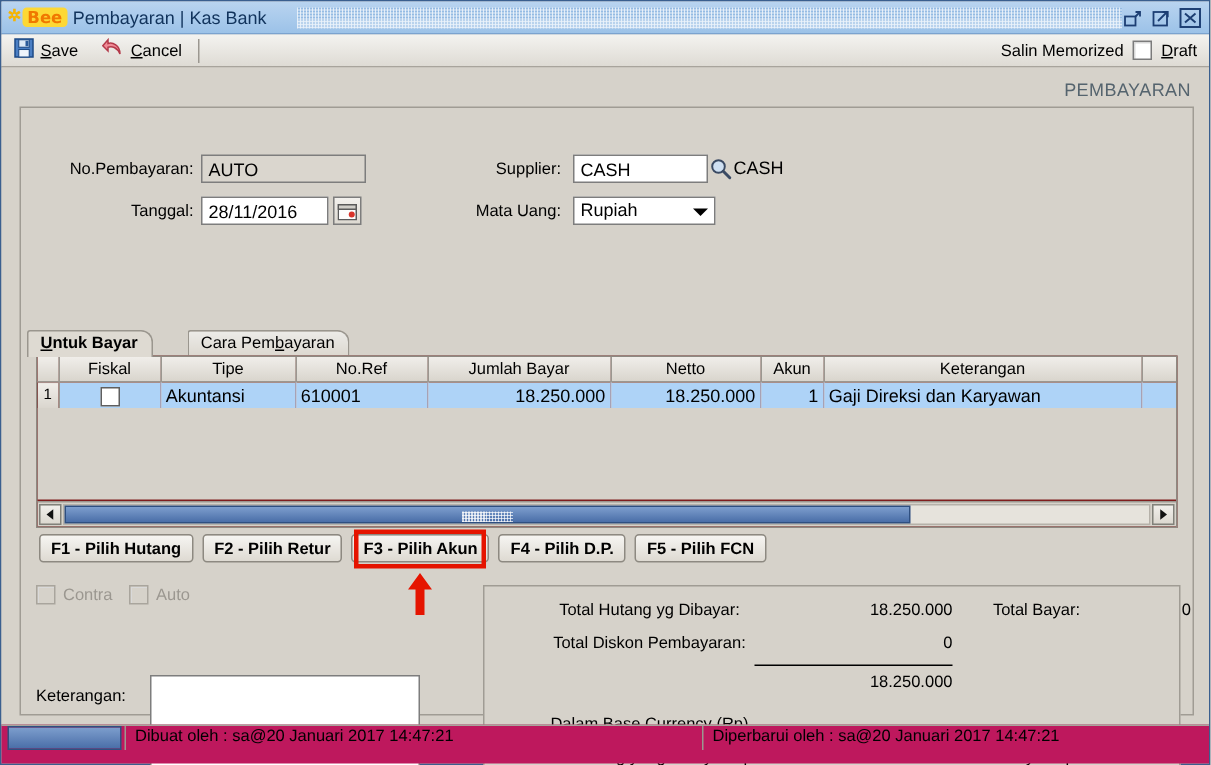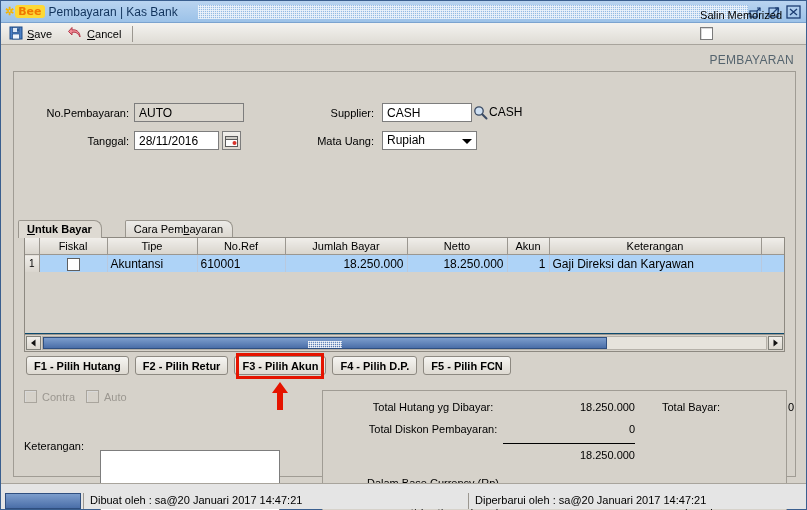--- a/index.html
+++ b/index.html
@@ -77,22 +77,22 @@
     position:relative;
   }
   .tb-item{
     display:flex;align-items:center;gap:4px;
     padding:1px 8px;height:18px;cursor:pointer;
     font-size:11px;
   }
   .tb-item u{text-decoration:underline;}
   .tb-sep{width:1px;height:16px;background:#9b9790;margin:0 3px;}
   .tb-right{
-    margin-left:auto;display:flex;align-items:flex-start;gap:6px;
-    padding-right:24px;font-size:11px;flex-direction:column;
+    margin-left:auto;display:flex;align-items:center;gap:6px;
+    padding-right:8px;font-size:11px;
   }
   .chk{
     width:11px;height:11px;background:#fff;
     border:1px solid #7b7b7b;
     box-shadow:inset 1px 1px 0 #d9d9d9;
     display:inline-block;
     cursor:pointer;
   }
   .chk.disabled{background:#d6d2ca;border-color:#a9a59d;}
 
@@ -174,21 +174,21 @@
     font-weight:bold;
     z-index:3;
     height:18px;line-height:17px;
   }
   .tab u{text-decoration:underline;}
 
   
   .gridbox{
     position:absolute;left:10px;top:165px;right:10px;height:115px;
     border:1px solid #8d8981;
-    background:#0c4a6e;
+    background:#7f1d1d;
     box-sizing:border-box;
     overflow:hidden;
   }
   table.grid{
     border-collapse:collapse;
     table-layout:fixed;
     width:797px;
     font-size:11px;
   }
   table.grid th{
@@ -292,23 +292,23 @@
     background:#d6d2ca;
     box-sizing:border-box;
   }
   .t-lbl{position:absolute;font-size:11px;text-align:center;}
   .t-val{position:absolute;font-size:11px;text-align:right;}
   .t-rule{position:absolute;height:1px;background:#000;}
 
   
   .statusbar{
     position:absolute;left:0;right:0;bottom:0;height:26px;
-    background:#e5e5e5;
+    background:#be185d;
     border-top:1px solid #a8a49c;
-    display:flex;align-items:flex-end;
+    display:flex;align-items:flex-start;
     box-sizing:border-box;
   }
   .st-blue{
     width:76px;height:16px;margin:0 2px 0 4px;
     background:linear-gradient(#7d9ecd,#4a6ea8);
     border:1px solid #2f4f80;box-sizing:border-box;
   }
   .st-cell{
     height:16px;line-height:15px;
     border-left:1px solid #9b9790;
@@ -500,21 +500,21 @@
         </svg>
       </div>
 
       <div style="position:absolute;left:10px;top:318px;display:flex;align-items:center;gap:5px;">
         <span class="chk disabled"></span>
         <span class="lbl dim" style="position:static;">Contra</span>
         <span class="chk disabled" style="margin-left:6px;"></span>
         <span class="lbl dim" style="position:static;">Auto</span>
       </div>
 
-      <div class="lbl" style="left:10px;top:368px;">Keterangan:</div>
+      <div class="lbl" style="left:10px;top:386px;">Keterangan:</div>
       <div class="memo" style="left:86px;top:378px;width:180px;height:63px;"></div>
 
       <div class="totals" style="left:308px;top:318px;right:8px;height:147px;">
 
         <div class="t-lbl" style="left:10px;top:10px;width:200px;">Total Hutang yg Dibayar:</div>
         <div class="t-val" style="left:216px;top:10px;width:96px;">18.250.000</div>
 
         <div class="t-lbl" style="left:322px;top:10px;width:92px;">Total Bayar:</div>
         <div class="t-val" style="left:416px;top:10px;width:55px;">0</div>
 

